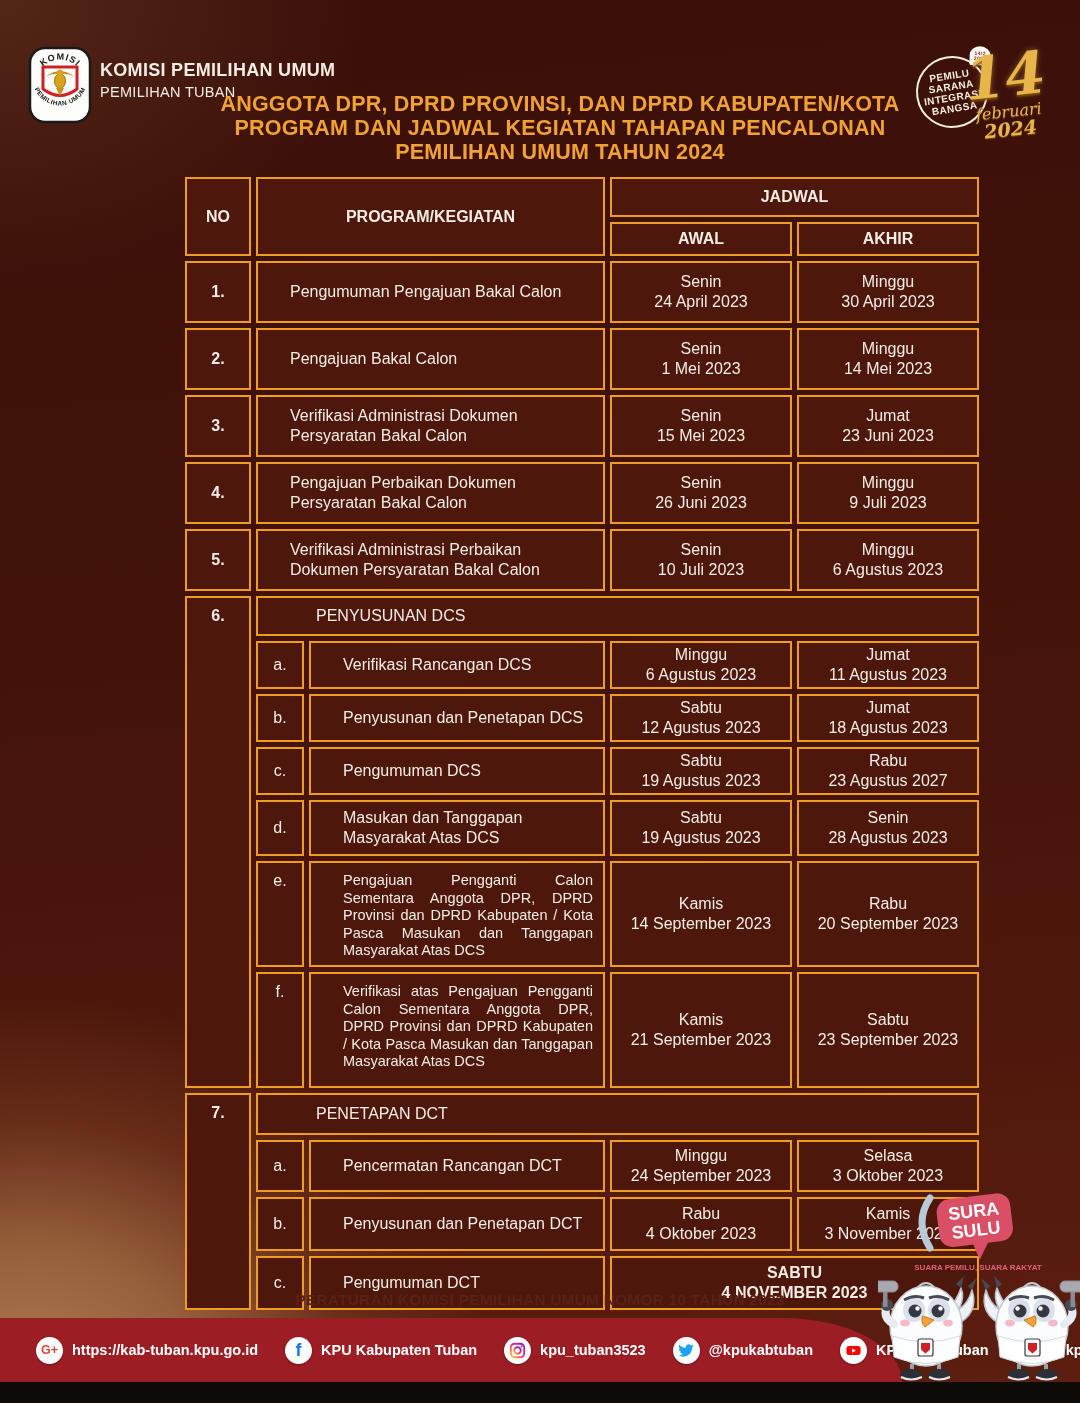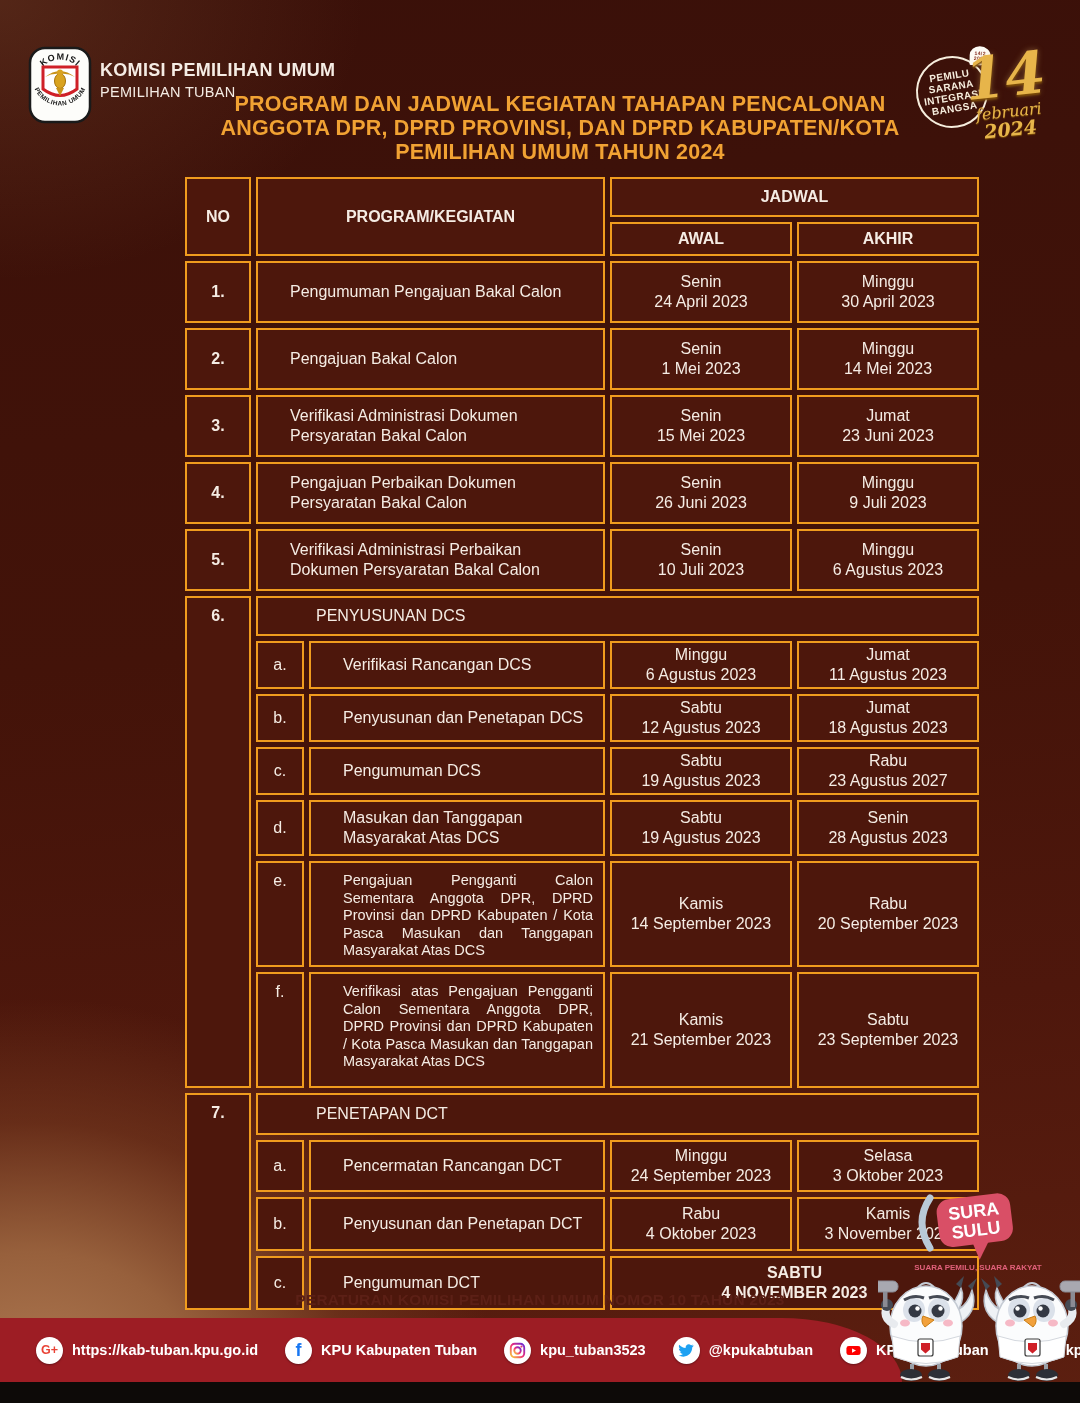--- a/index.html
+++ b/index.html
@@ -81,22 +81,22 @@
       <textPath href="#arcBot" startOffset="50%" text-anchor="middle">PEMILIHAN UMUM</textPath>
     </text>
   </svg>
 
   <div class="org">
     <div class="org-name">KOMISI PEMILIHAN UMUM</div>
     <div class="org-unit">PEMILIHAN TUBAN</div>
   </div>
 
   <div class="title">
+    <div>ANGGOTA DPR, DPRD PROVINSI, DAN DPRD KABUPATEN/KOTA</div>
     <div>PROGRAM DAN JADWAL KEGIATAN TAHAPAN PENCALONAN</div>
-    <div>ANGGOTA DPR, DPRD PROVINSI, DAN DPRD KABUPATEN/KOTA</div>
     <div>PEMILIHAN UMUM TAHUN 2024</div>
   </div>
 
   <div class="badge">
     <div>PEMILU</div>
     <div>SARANA</div>
     <div>INTEGRASI</div>
     <div>BANGSA</div>
     <div class="badge-bubble">14/2 2024</div>
   </div>

